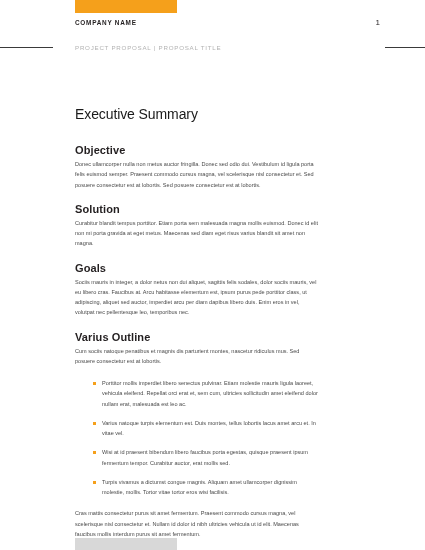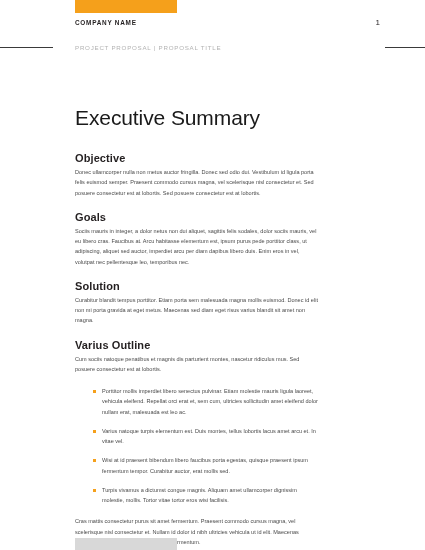--- a/index.html
+++ b/index.html
@@ -99,21 +99,21 @@
 
   
   .content {
     position: absolute;
     left: 75px;
     top: 106px;
     width: 243px;
   }
 
   .doc-title {
-    font-size: 21px;
+    font-size: 14px;
     font-weight: normal;
     color: #1a1a1a;
     letter-spacing: -0.1px;
     line-height: 1.15;
     margin: 0 0 22px 0;
   }
 
   .section {
     margin-bottom: 13px;
   }
@@ -187,30 +187,30 @@
   <div class="content">
 
     <h1 class="doc-title">Executive Summary</h1>
 
     <div class="section">
       <h2 class="section-heading">Objective</h2>
       <p class="section-body">Donec ullamcorper nulla non metus auctor fringilla. Donec sed odio dui. Vestibulum id ligula porta felis euismod semper. Praesent commodo cursus magna, vel scelerisque nisl consectetur et. Sed posuere consectetur est at lobortis. Sed posuere consectetur est at lobortis.</p>
     </div>
 
     <div class="section">
+      <h2 class="section-heading">Solution</h2>
+      <p class="section-body">Curabitur blandit tempus porttitor. Etiam porta sem malesuada magna mollis euismod. Donec id elit non mi porta gravida at eget metus. Maecenas sed diam eget risus varius blandit sit amet non magna.</p>
+    </div>
+
+    <div class="section">
       <h2 class="section-heading">Goals</h2>
       <p class="section-body">Sociis mauris in integer, a dolor netus non dui aliquet, sagittis felis sodales, dolor sociis mauris, vel eu libero cras. Faucibus at. Arcu habitasse elementum est, ipsum purus pede porttitor class, ut adipiscing, aliquet sed auctor, imperdiet arcu per diam dapibus libero duis. Enim eros in vel, volutpat nec pellentesque leo, temporibus nec.</p>
     </div>
 
     <div class="section">
-      <h2 class="section-heading">Solution</h2>
-      <p class="section-body">Curabitur blandit tempus porttitor. Etiam porta sem malesuada magna mollis euismod. Donec id elit non mi porta gravida at eget metus. Maecenas sed diam eget risus varius blandit sit amet non magna.</p>
-    </div>
-
-    <div class="section">
       <h2 class="section-heading">Varius Outline</h2>
       <p class="section-body">Cum sociis natoque penatibus et magnis dis parturient montes, nascetur ridiculus mus. Sed posuere consectetur est at lobortis.</p>
 
       <ul class="bullet-list">
         <li class="bullet-item">
           <span class="bullet-marker"></span>
           <span>Porttitor mollis imperdiet libero senectus pulvinar. Etiam molestie mauris ligula laoreet, vehicula eleifend. Repellat orci erat et, sem cum, ultricies sollicitudin amet eleifend dolor nullam erat, malesuada est leo ac.</span>
         </li>
         <li class="bullet-item">
           <span class="bullet-marker"></span>

